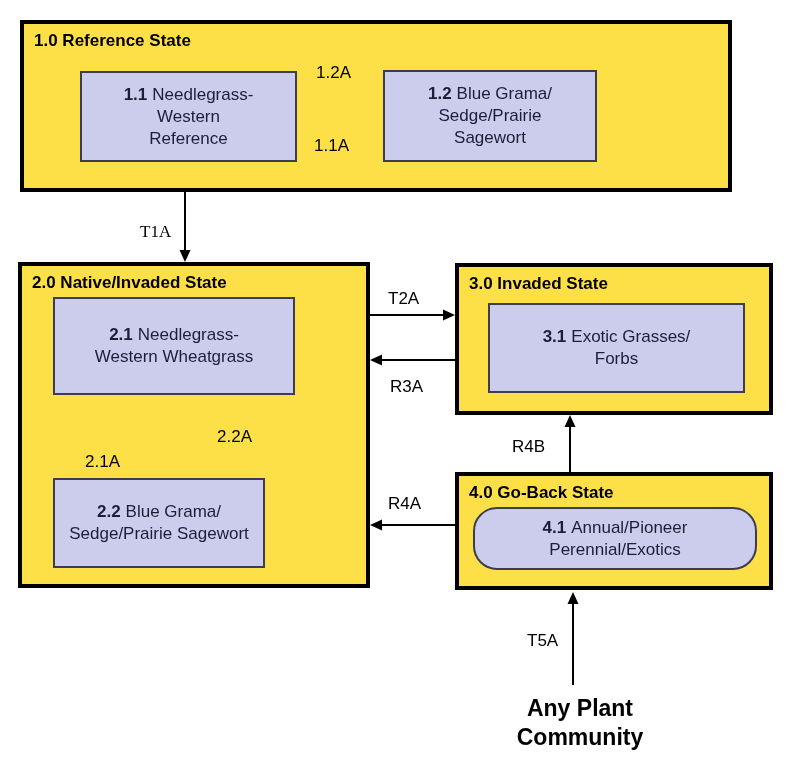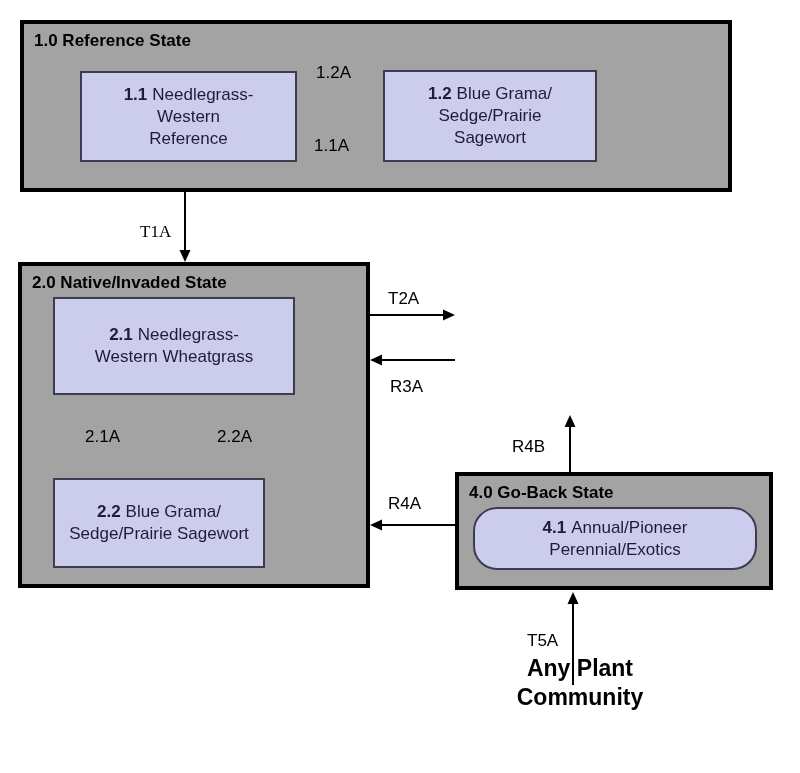--- a/index.html
+++ b/index.html
@@ -3,21 +3,21 @@
 <meta charset="utf-8">
 <style>
   html,body { margin:0; padding:0; background:#fff; }
   .canvas {
     position:relative; width:800px; height:773px; background:#ffffff;
     font-family:"Liberation Sans", sans-serif; overflow:hidden;
   }
   .state-box {
     position:absolute; box-sizing:border-box;
     border:4px solid var(--state-border, #000);
-    background:#a3a3a3;
+    background:#fde047;
   }
   .state-title {
     font-weight:bold; font-size:17px; color:#000;
     padding:7px 0 0 10px; white-space:nowrap;
   }
   .community {
     position:absolute; box-sizing:border-box;
     border:2px solid var(--community-border, #3d3d52);
     background:var(--community-fill, #ccccec);
     color:var(--community-text, #1d1d38);
@@ -25,21 +25,21 @@
     text-align:center; font-size:17px; line-height:22px;
   }
   .cid { font-weight:bold; margin-right:5px; }
   .arrows { position:absolute; left:0; top:0; pointer-events:none; }
   .arrows line { stroke:#000; stroke-width:2; }
   .arrows polygon { fill:#000; }
   .tlabel {
     position:absolute; font-size:17px; color:#000; white-space:nowrap;
   }
   .footer {
-    position:absolute; left:495px; top:654px; width:170px;
+    position:absolute; left:495px; top:694px; width:170px;
     text-align:center; font-weight:bold; font-size:23px; line-height:29px;
     color:#000;
   }
 </style>
 </head>
 <body>
 
 <div class="canvas">
 
   <svg class="arrows" width="800" height="773" viewBox="0 0 800 773">
@@ -112,37 +112,46 @@
       </div>
     </div>
     <div class="community" style="left:31px; top:212px; width:212px; height:90px;">
       <div>
         <span class="cid">2.2</span><span>Blue Grama/</span><br>
         <span>Sedge/Prairie Sagewort</span>
       </div>
     </div>
   </div>
 
+  <div class="state-box" style="left:455px; top:263px; width:318px; height:152px;">
+    <div class="state-title">3.0 Invaded State</div>
+    <div class="community" style="left:29px; top:36px; width:257px; height:90px;">
+      <div>
+        <span class="cid">3.1</span><span>Exotic Grasses/</span><br>
+        <span>Forbs</span>
+      </div>
+    </div>
+  </div>
 
   <div class="state-box" style="left:455px; top:472px; width:318px; height:118px;">
     <div class="state-title">4.0 Go-Back State</div>
     <div class="community" style="left:14px; top:31px; width:284px; height:63px;border-radius:24px;">
       <div>
         <span class="cid">4.1</span><span>Annual/Pioneer</span><br>
         <span>Perennial/Exotics</span>
       </div>
     </div>
   </div>
 
   <div class="tlabel" style="left:316px; top:63px;">1.2A</div>
   <div class="tlabel" style="left:314px; top:136px;">1.1A</div>
   <div class="tlabel" style="left:140px; top:222px;font-family:Liberation Serif, serif;">T1A</div>
   <div class="tlabel" style="left:388px; top:289px;">T2A</div>
   <div class="tlabel" style="left:390px; top:377px;">R3A</div>
-  <div class="tlabel" style="left:85px;  top:427px;">2.1A</div>
+  <div class="tlabel" style="left:85px;  top:452px;">2.1A</div>
   <div class="tlabel" style="left:217px; top:427px;">2.2A</div>
   <div class="tlabel" style="left:512px; top:437px;">R4B</div>
   <div class="tlabel" style="left:388px; top:494px;">R4A</div>
   <div class="tlabel" style="left:527px; top:631px;">T5A</div>
 
   <div class="footer">
     <span>Any Plant</span><br>
     <span>Community</span>
   </div>
 

